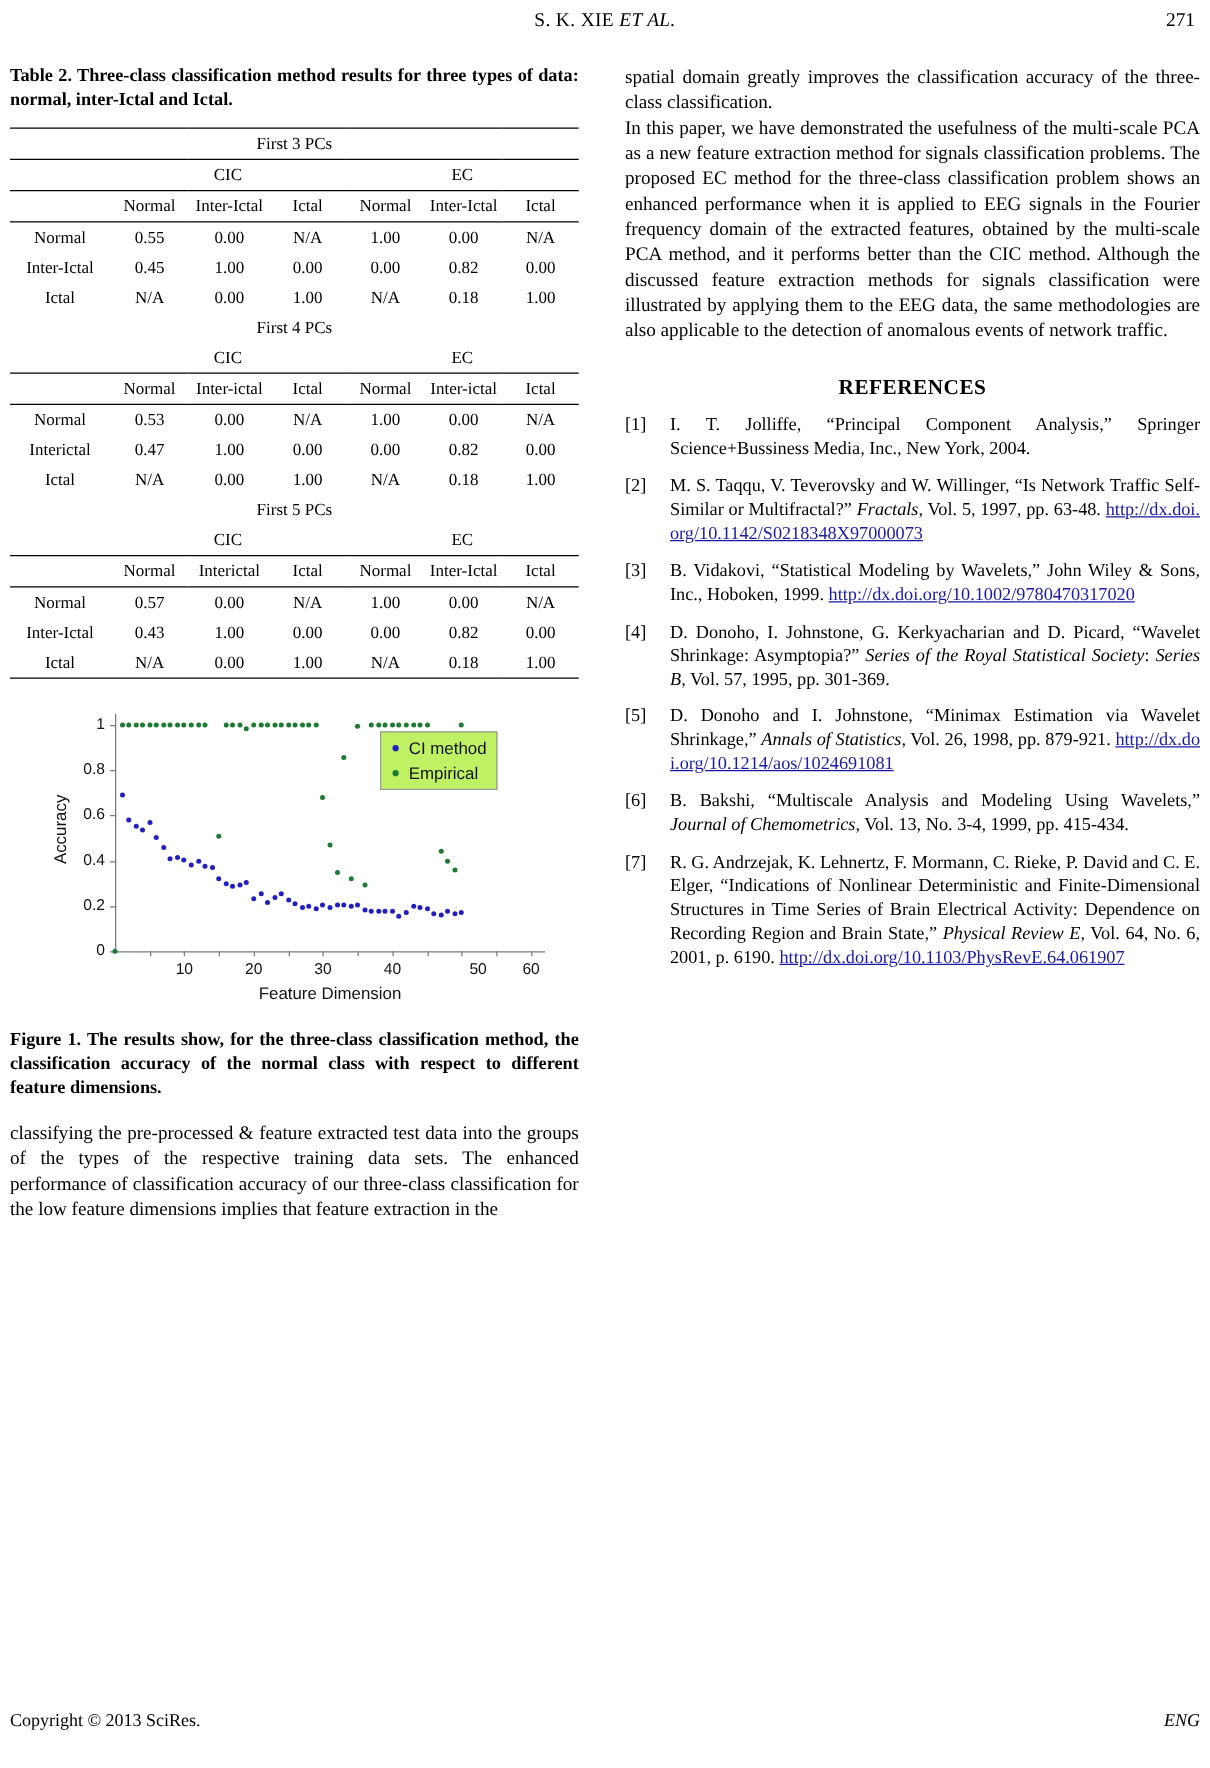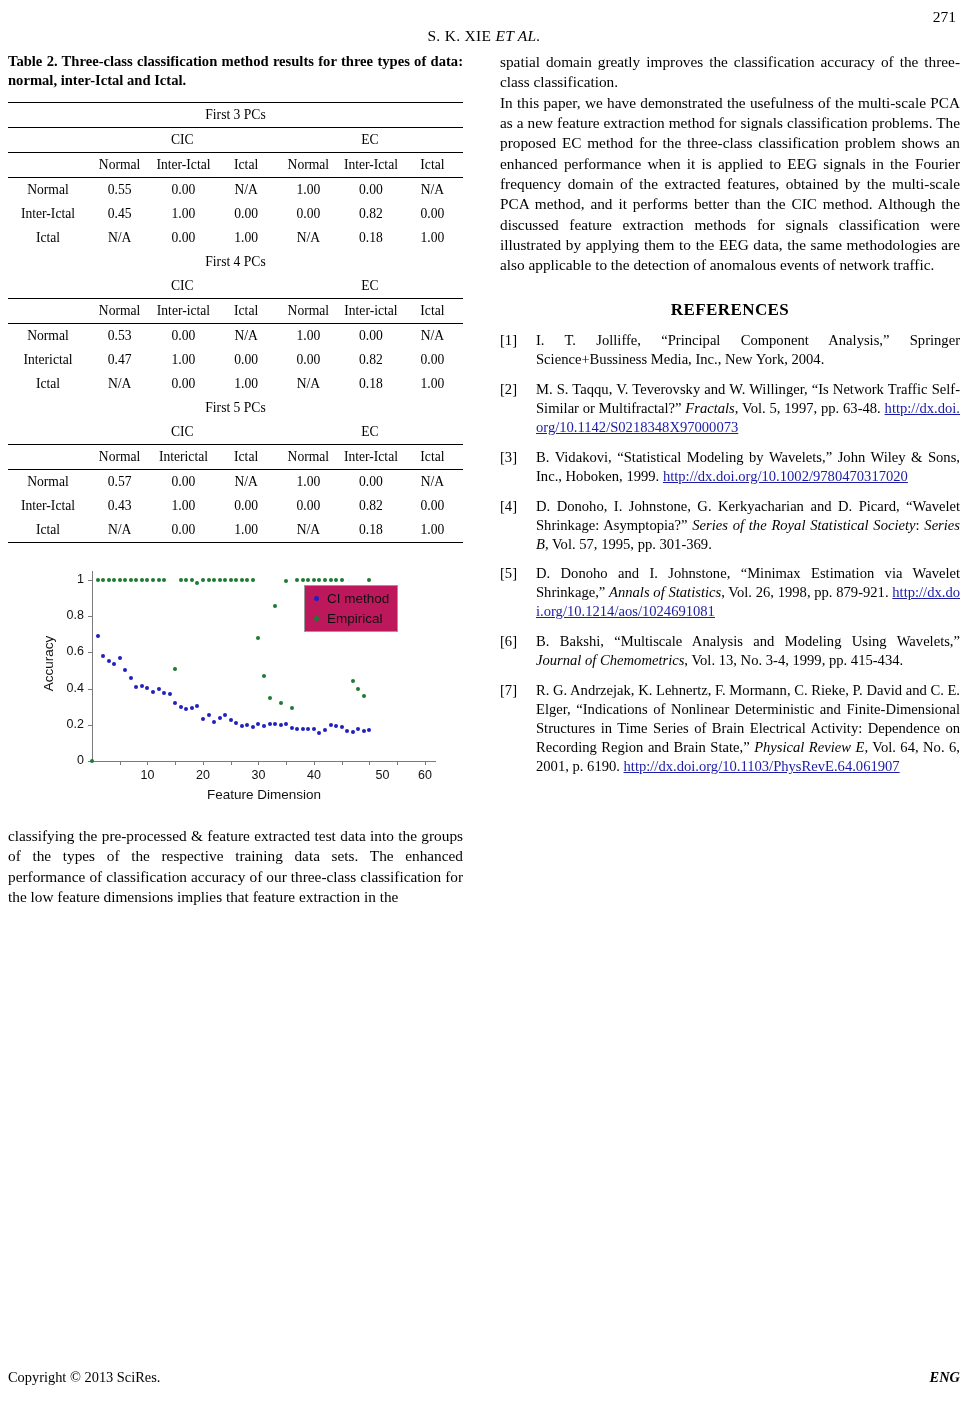--- a/index.html
+++ b/index.html
@@ -24,21 +24,20 @@
     width: 968px;
     height: 26px;
   }
   .rh-center {
     position: absolute;
     left: 0;
     width: 968px;
     text-align: center;
     font-size: 15.5px;
     letter-spacing: 0.3px;
-    margin-top: 19px;
   }
   .rh-center .ital {
     font-style: italic;
   }
   .rh-page {
     position: absolute;
     right: 12px;
     top: 0;
     font-size: 15.5px;
   }
@@ -157,21 +156,21 @@
     left: 8px;
     bottom: 28px;
     width: 952px;
     font-size: 14.4px;
   }
   .footer .right {
     position: absolute;
     right: 0;
     top: 0;
     font-style: italic;
-    font-weight: bold;
+    font-weight: normal;
     margin-left: 36px;
   }
 
   .dot { position: absolute; border-radius: 50%; }
   .axis-line { position: absolute; background: #7a7a7a; }
   .tick { position: absolute; background: #7a7a7a; }
   .ticklabel {
     position: absolute;
     font-family: "Liberation Sans", sans-serif;
     font-size: 12.5px;
@@ -181,21 +180,21 @@
   .axistitle {
     position: absolute;
     font-family: "Liberation Sans", sans-serif;
     font-size: 13.5px;
     color: #111;
     white-space: nowrap;
   }
   .legend-box {
     position: absolute;
     border: 1px solid #9a9a9a;
-    background: #be185d;
+    background: #bef264;
     padding: 3px 8px 3px 5px;
   }
   .legend-row {
     display: flex;
     align-items: center;
     font-family: "Liberation Sans", sans-serif;
     font-size: 13.5px;
     color: #111;
     line-height: 1.45;
     white-space: nowrap;
@@ -499,20 +498,21 @@
           <div class="legend-row">
             <span class="legend-swatch" style="background: rgb(32, 32, 192);"></span>
             <span>CI method</span>
           </div>
           <div class="legend-row">
             <span class="legend-swatch" style="background: rgb(28, 122, 51);"></span>
             <span>Empirical</span>
           </div>
         </div>
       </div>
+    <div class="fig-caption">Figure 1. The results show, for the three-class classification method, the classification accuracy of the normal class with respect to different feature dimensions.</div>
   </div>
 
   <p class="body-text gap">classifying the pre-processed &amp; feature extracted test data into the groups of the types of the respective training data sets. The enhanced performance of classification accuracy of our three-class classification for the low feature dimensions implies that feature extraction in the</p>
 </div>
 
 <div class="col-right">
   <p class="body-text">spatial domain greatly improves the classification accuracy of the three-class classification.</p>
 
 
   <p class="body-text">In this paper, we have demonstrated the usefulness of the multi-scale PCA as a new feature extraction method for signals classification problems. The proposed EC method for the three-class classification problem shows an enhanced performance when it is applied to EEG signals in the Fourier frequency domain of the extracted features, obtained by the multi-scale PCA method, and it performs better than the CIC method. Although the discussed feature extraction methods for signals classification were illustrated by applying them to the EEG data, the same methodologies are also applicable to the detection of anomalous events of network traffic.</p>

